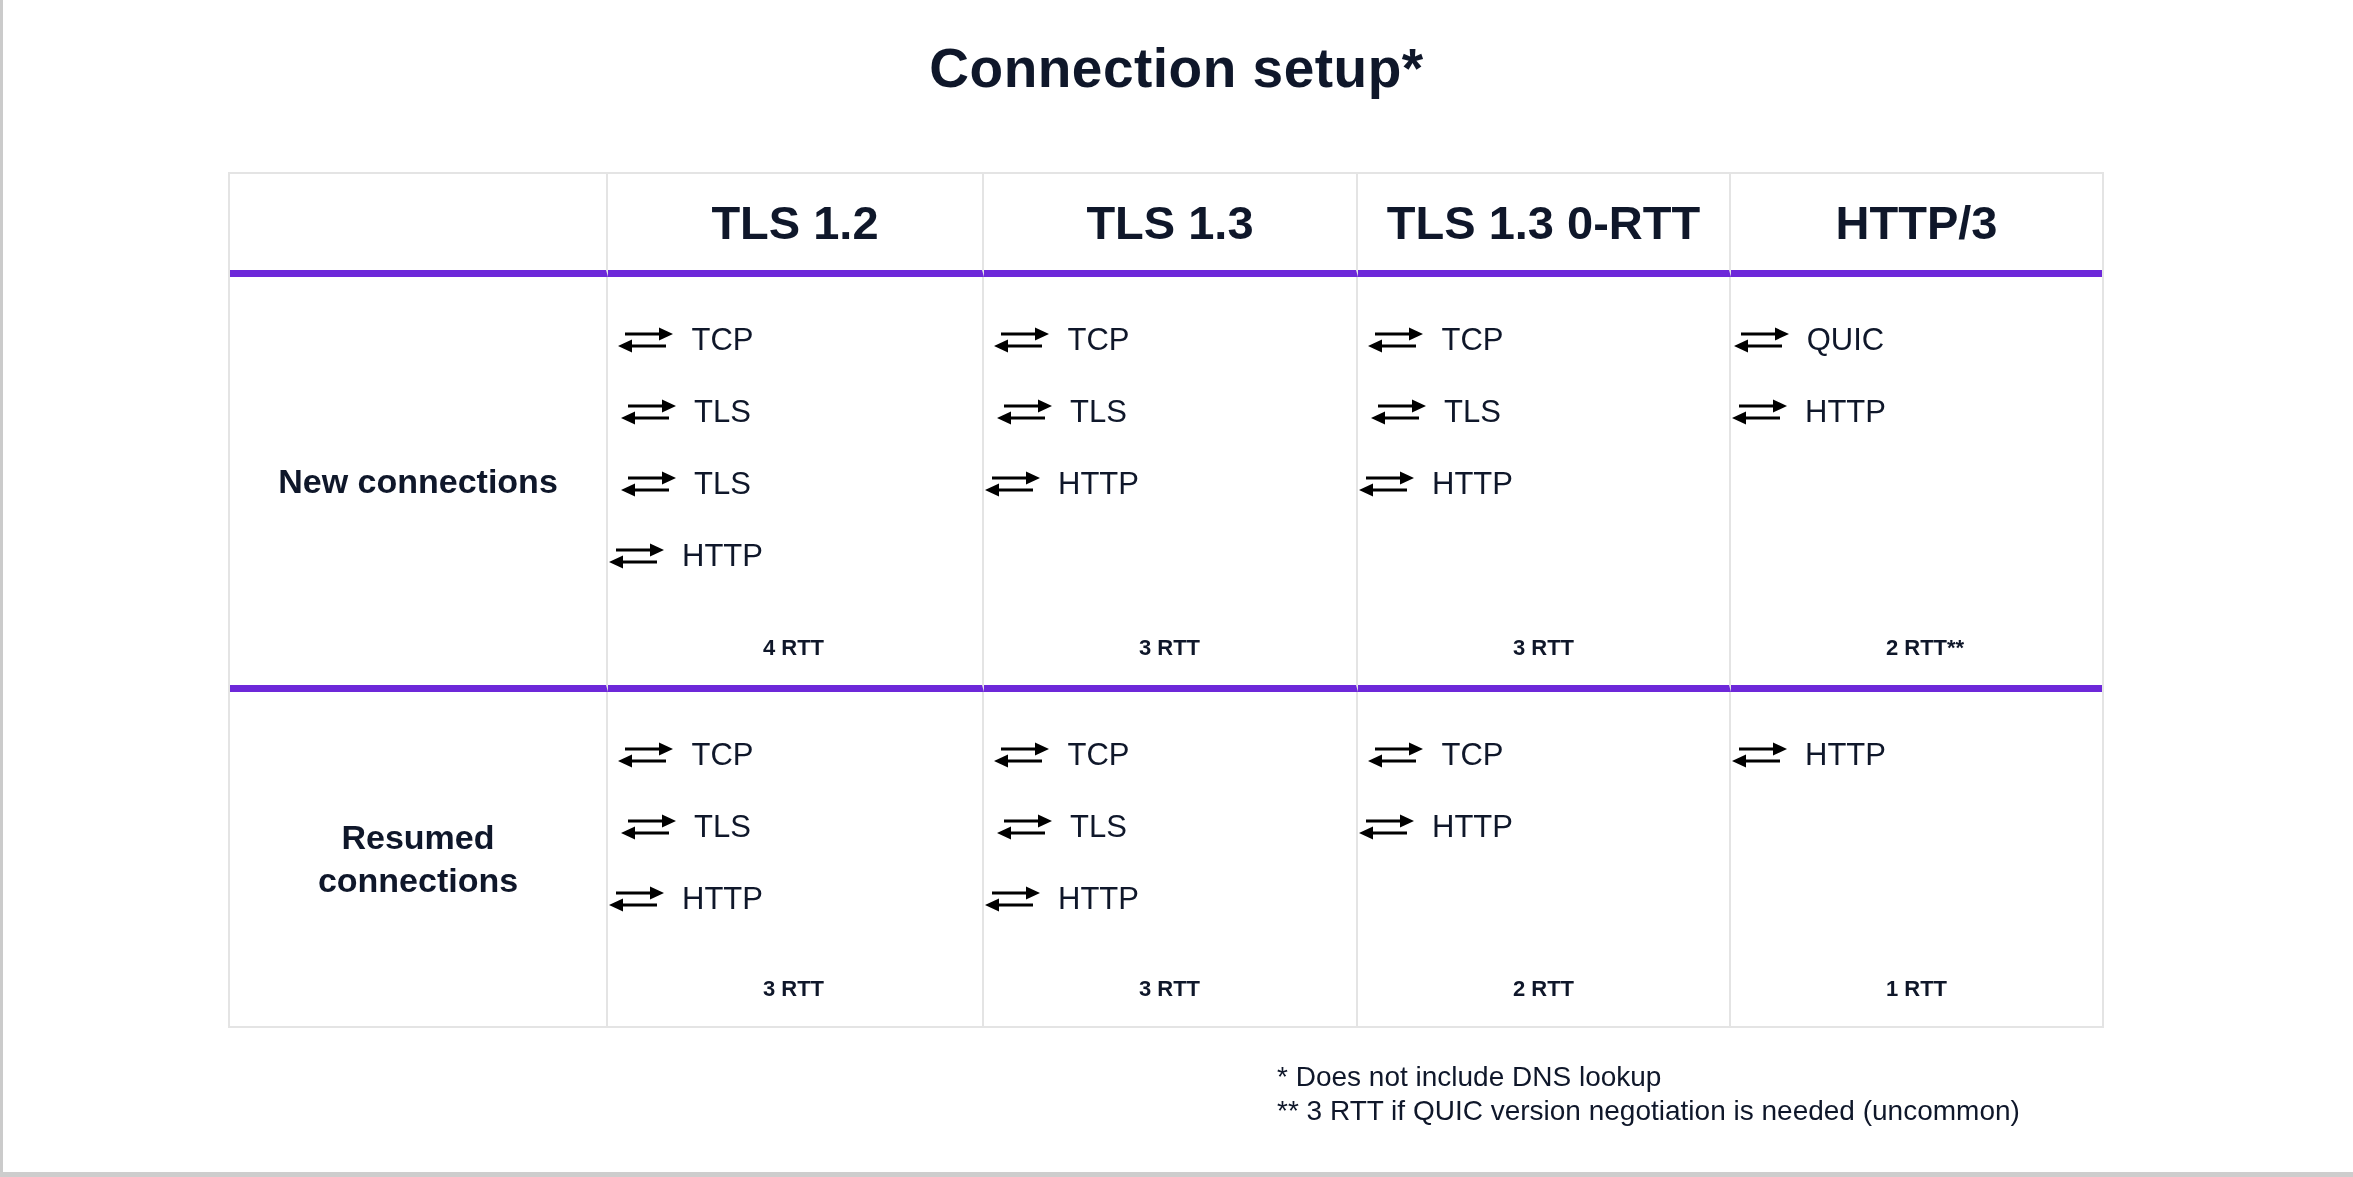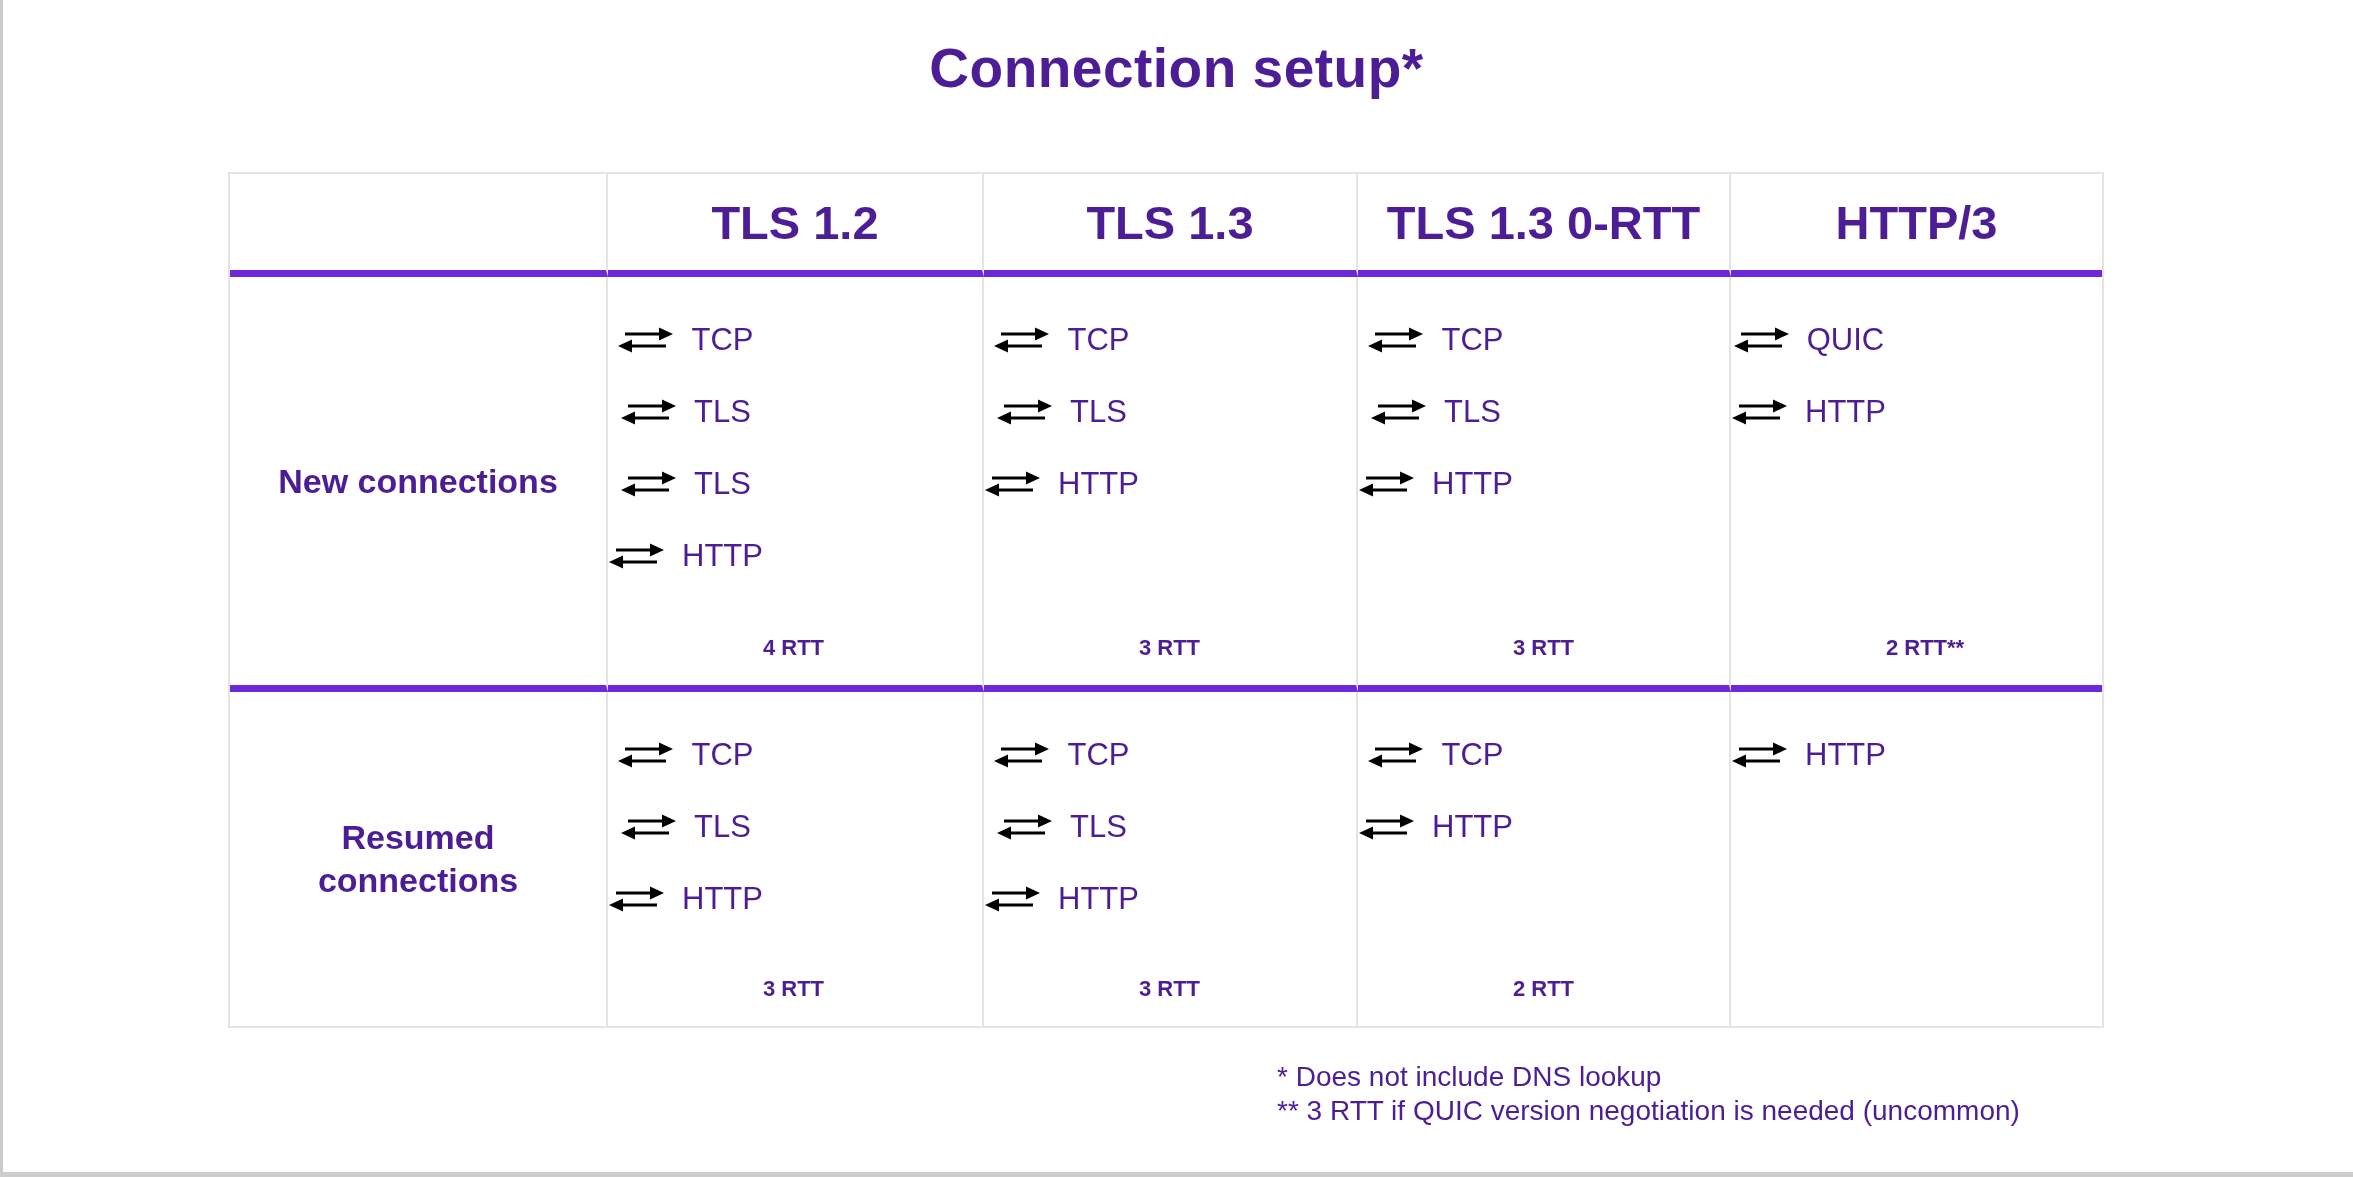--- a/index.html
+++ b/index.html
@@ -1,18 +1,18 @@
 <!DOCTYPE html>
 <html><head>
 <meta charset="utf-8">
 <style>
   html, body { margin:0; padding:0; background:#ffffff; }
   .page {
     position:relative; width:2353px; height:1177px; background:#ffffff;
-    font-family:"Liberation Sans", sans-serif; color:#4c1d95; overflow:hidden;
+    font-family:"Liberation Sans", sans-serif; color:#0f172a; overflow:hidden;
   }
   .edge-left  { position:absolute; left:0; top:0; width:3px; height:1177px; background:#cbcbcb; }
   .edge-bottom{ position:absolute; left:0; bottom:0; width:2353px; height:5px; background:#cdcdcd; }
 
   .title {
     position:absolute; top:36px; left:0; width:100%; margin:0;
     text-align:center; font-size:55px; font-weight:bold; letter-spacing:0.5px;
   }
 
   .conn-table {
@@ -332,20 +332,21 @@
     <svg width="57" height="28" viewBox="0 0 57 28" xmlns="http://www.w3.org/2000/svg">
       <line x1="8" y1="8" x2="48" y2="8" stroke="#000" stroke-width="3.2"></line>
       <polygon points="42,1.5 56,8 42,14.5" fill="#000"></polygon>
       <line x1="9" y1="20" x2="49" y2="20" stroke="#000" stroke-width="3.2"></line>
       <polygon points="15,13.5 1,20 15,26.5" fill="#000"></polygon>
     </svg>
   </span>
             <span class="step-label">HTTP</span>
           </div>
         </div>
+      <div class="rtt">1 RTT</div>
     </div>
   </div>
 
   <div class="footnotes">
     <div>* Does not include DNS lookup</div>
     <div>** 3 RTT if QUIC version negotiation is needed (uncommon)</div>
   </div>
 </div>
 
 </body></html>

